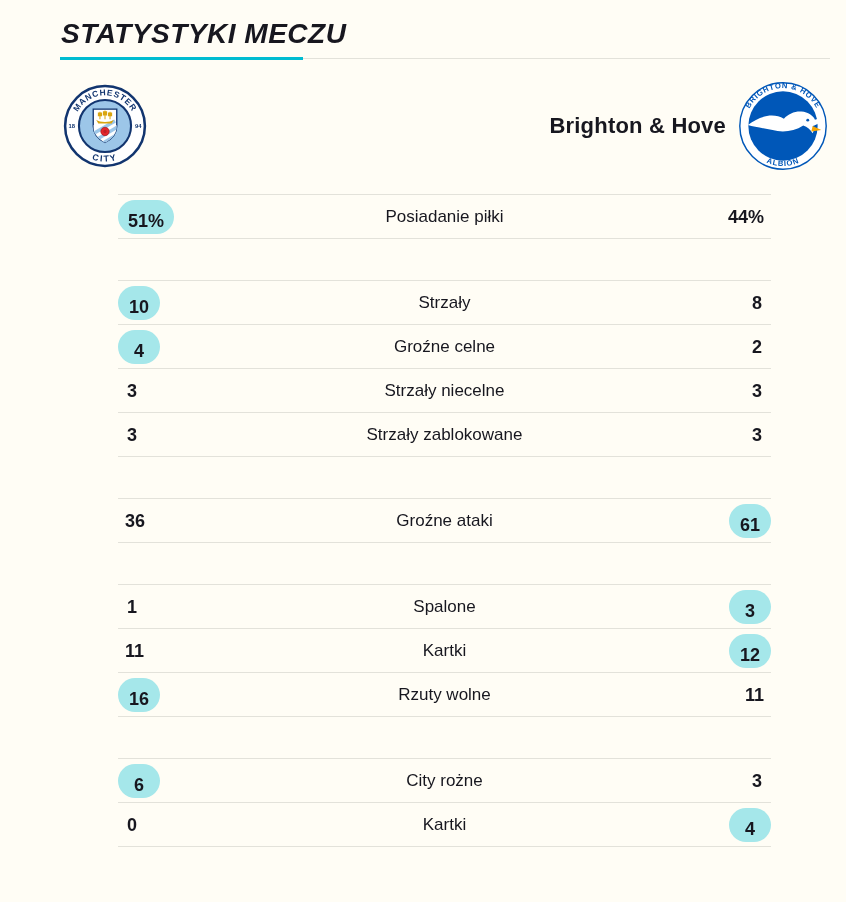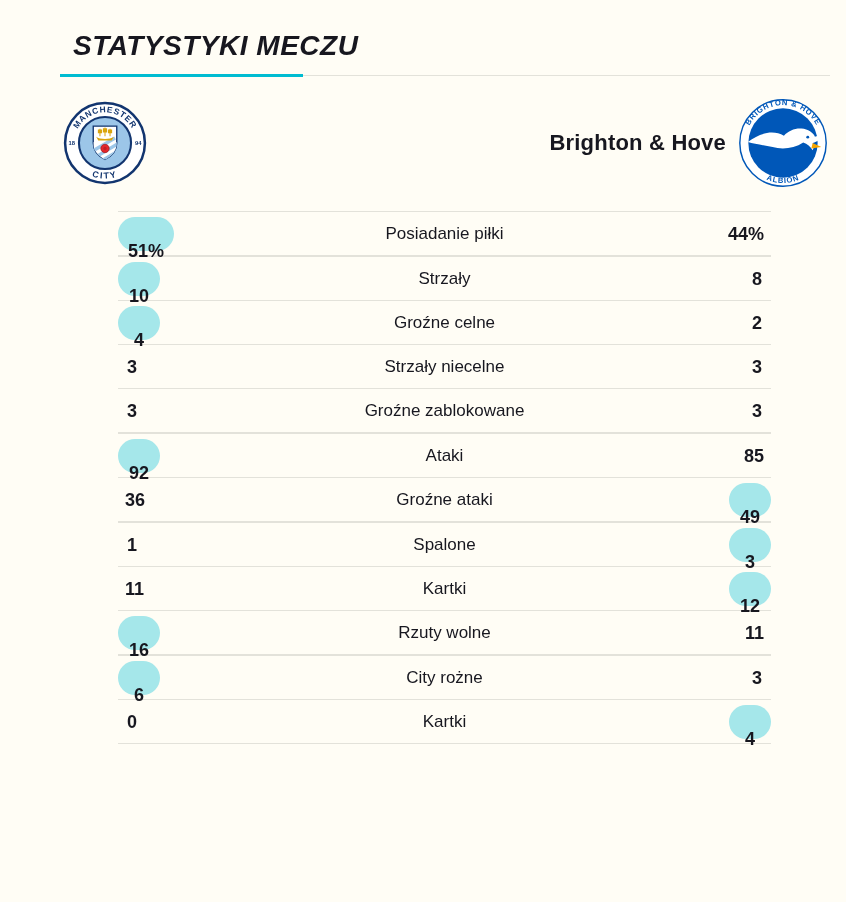--- a/index.html
+++ b/index.html
@@ -13,21 +13,21 @@
   .page{
     position:relative;
     width:846px;height:902px;
     background:var(--bg);
     color:var(--ink);
     font-family:"Liberation Sans","DejaVu Sans",sans-serif;
     overflow:hidden;
   }
   
   .page-title{
-    margin:12px;
+    margin:0;
     padding:18px 0 0 61px;
     font-size:28px;
     line-height:32px;
     font-style:italic;
     font-weight:bold;
     letter-spacing:.5px;
     color:var(--ink);
   }
   .title-underline{
     position:relative;
@@ -50,21 +50,21 @@
   .team-name{font-size:22px;font-weight:bold;letter-spacing:.2px;}
   .logo{display:block;}
   .logo.mc{width:84px;height:84px;}
   .logo.bh{width:90px;height:90px;}
   
   .stats{
     margin:22px 0 0 118px;
     width:653px;
   }
   .stat-group{border-top:1px solid var(--line);}
-  .stat-group + .stat-group{}
+  .stat-group + .stat-group{margin-top:41px;}
   .stat-row{
     height:43px;
     border-bottom:1px solid var(--line);
     display:grid;
     grid-template-columns:1fr auto 1fr;
     align-items:center;
   }
   .stat-label{
     font-size:17px;
     color:var(--ink);
@@ -77,21 +77,21 @@
     padding:0 7px;
     min-width:28px;
     text-align:center;
     box-sizing:border-box;
   }
   .val.home{justify-self:start;}
   .val.away{justify-self:end;}
   .val.pill{
     background:var(--pill);
     border-radius:17px;
-    padding:17px 10px;
+    padding:4px 10px;
     min-width:42px;
   }
   
   .badge-text{font-family:"Liberation Sans",sans-serif;font-weight:bold;}
 </style>
 </head>
 <body>
 
 <div class="page">
 
@@ -200,35 +200,30 @@
   </div>
 
   <div class="stat-row">
     <span class="val home">3</span>
     <span class="stat-label">Strzały niecelne</span>
     <span class="val away">3</span>
   </div>
 
   <div class="stat-row">
     <span class="val home">3</span>
-    <span class="stat-label">Groźne zablokowane</span>
+    <span class="stat-label">Strzały zablokowane</span>
     <span class="val away">3</span>
   </div>
 </div>
       <div class="stat-group">
-  <div class="stat-row">
-    <span class="val home pill">92</span>
-    <span class="stat-label">Ataki</span>
-    <span class="val away">85</span>
-  </div>
 
   <div class="stat-row">
     <span class="val home">36</span>
     <span class="stat-label">Groźne ataki</span>
-    <span class="val away pill">49</span>
+    <span class="val away pill">61</span>
   </div>
 </div>
       <div class="stat-group">
   <div class="stat-row">
     <span class="val home">1</span>
     <span class="stat-label">Spalone</span>
     <span class="val away pill">3</span>
   </div>
 
   <div class="stat-row">

